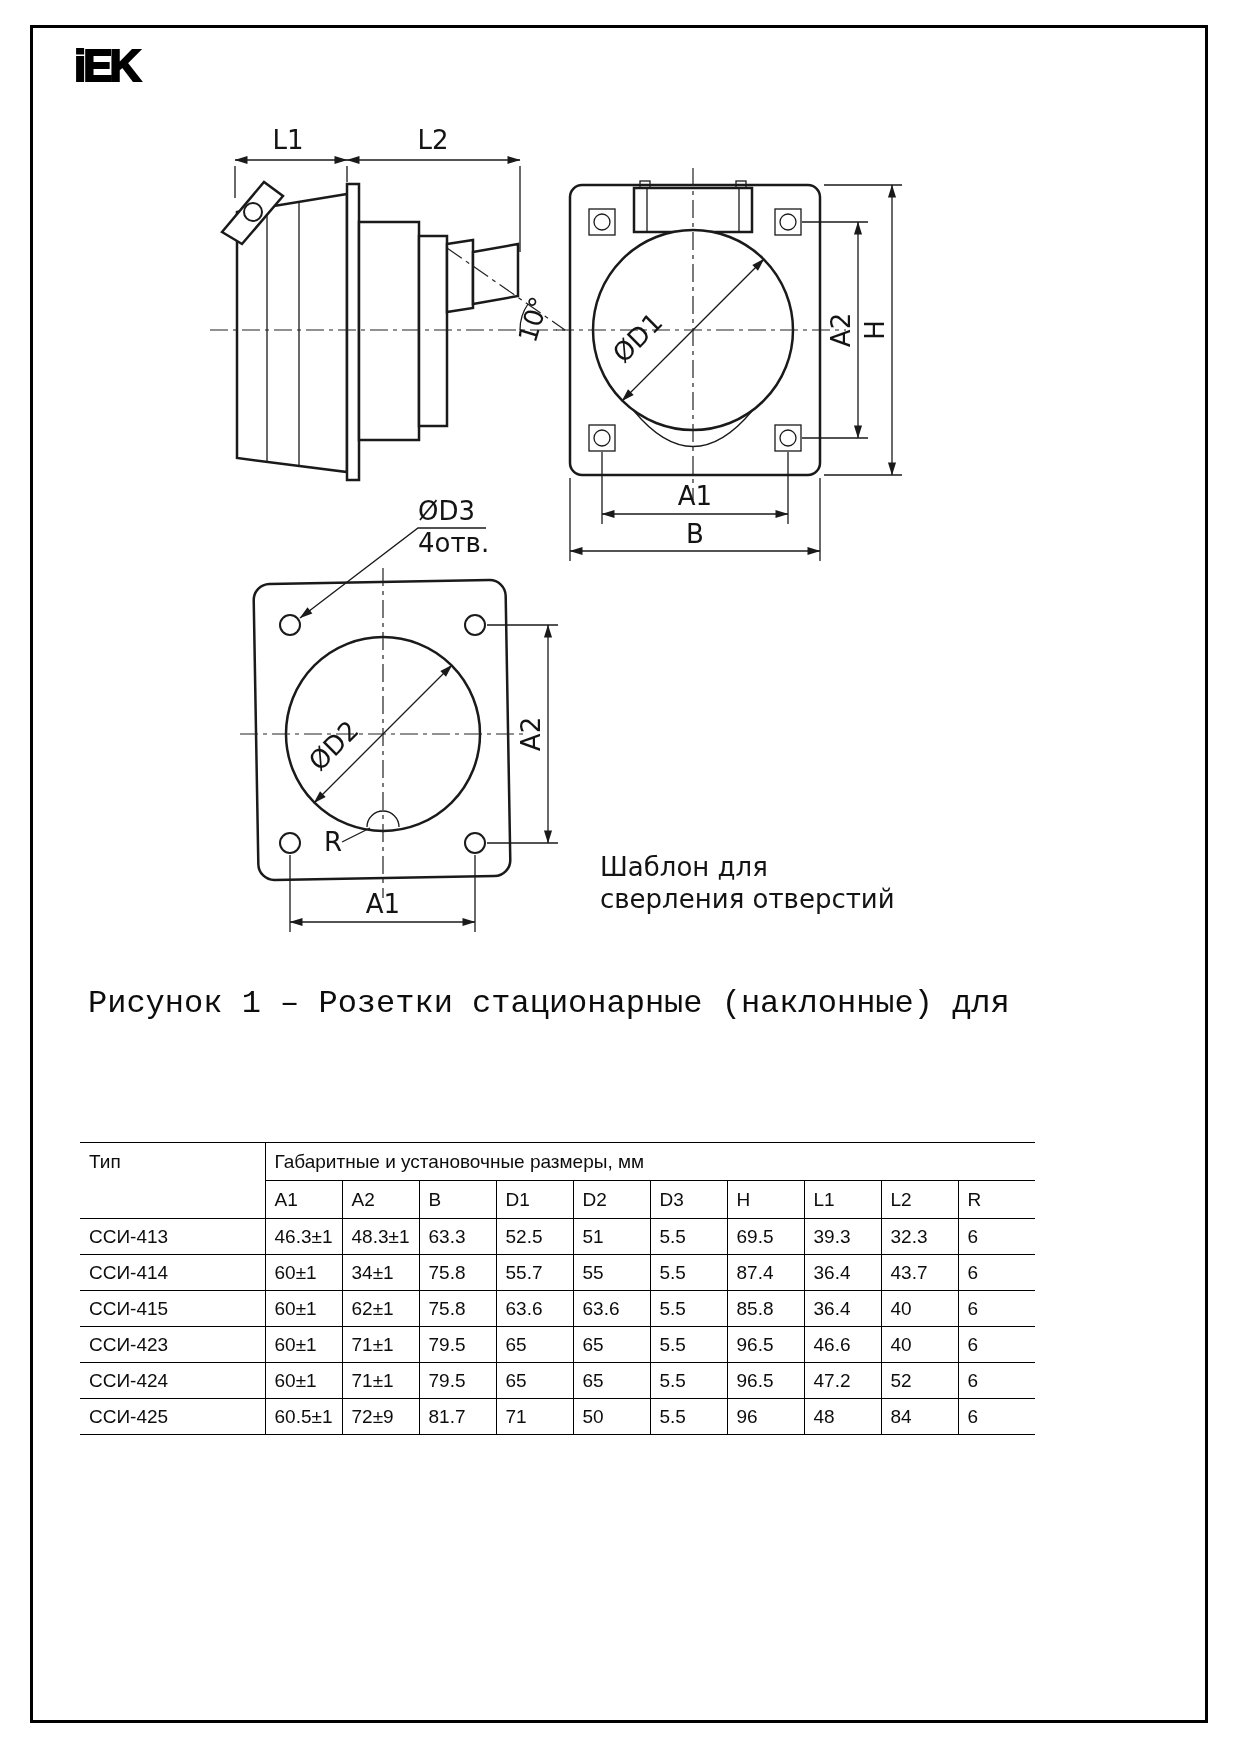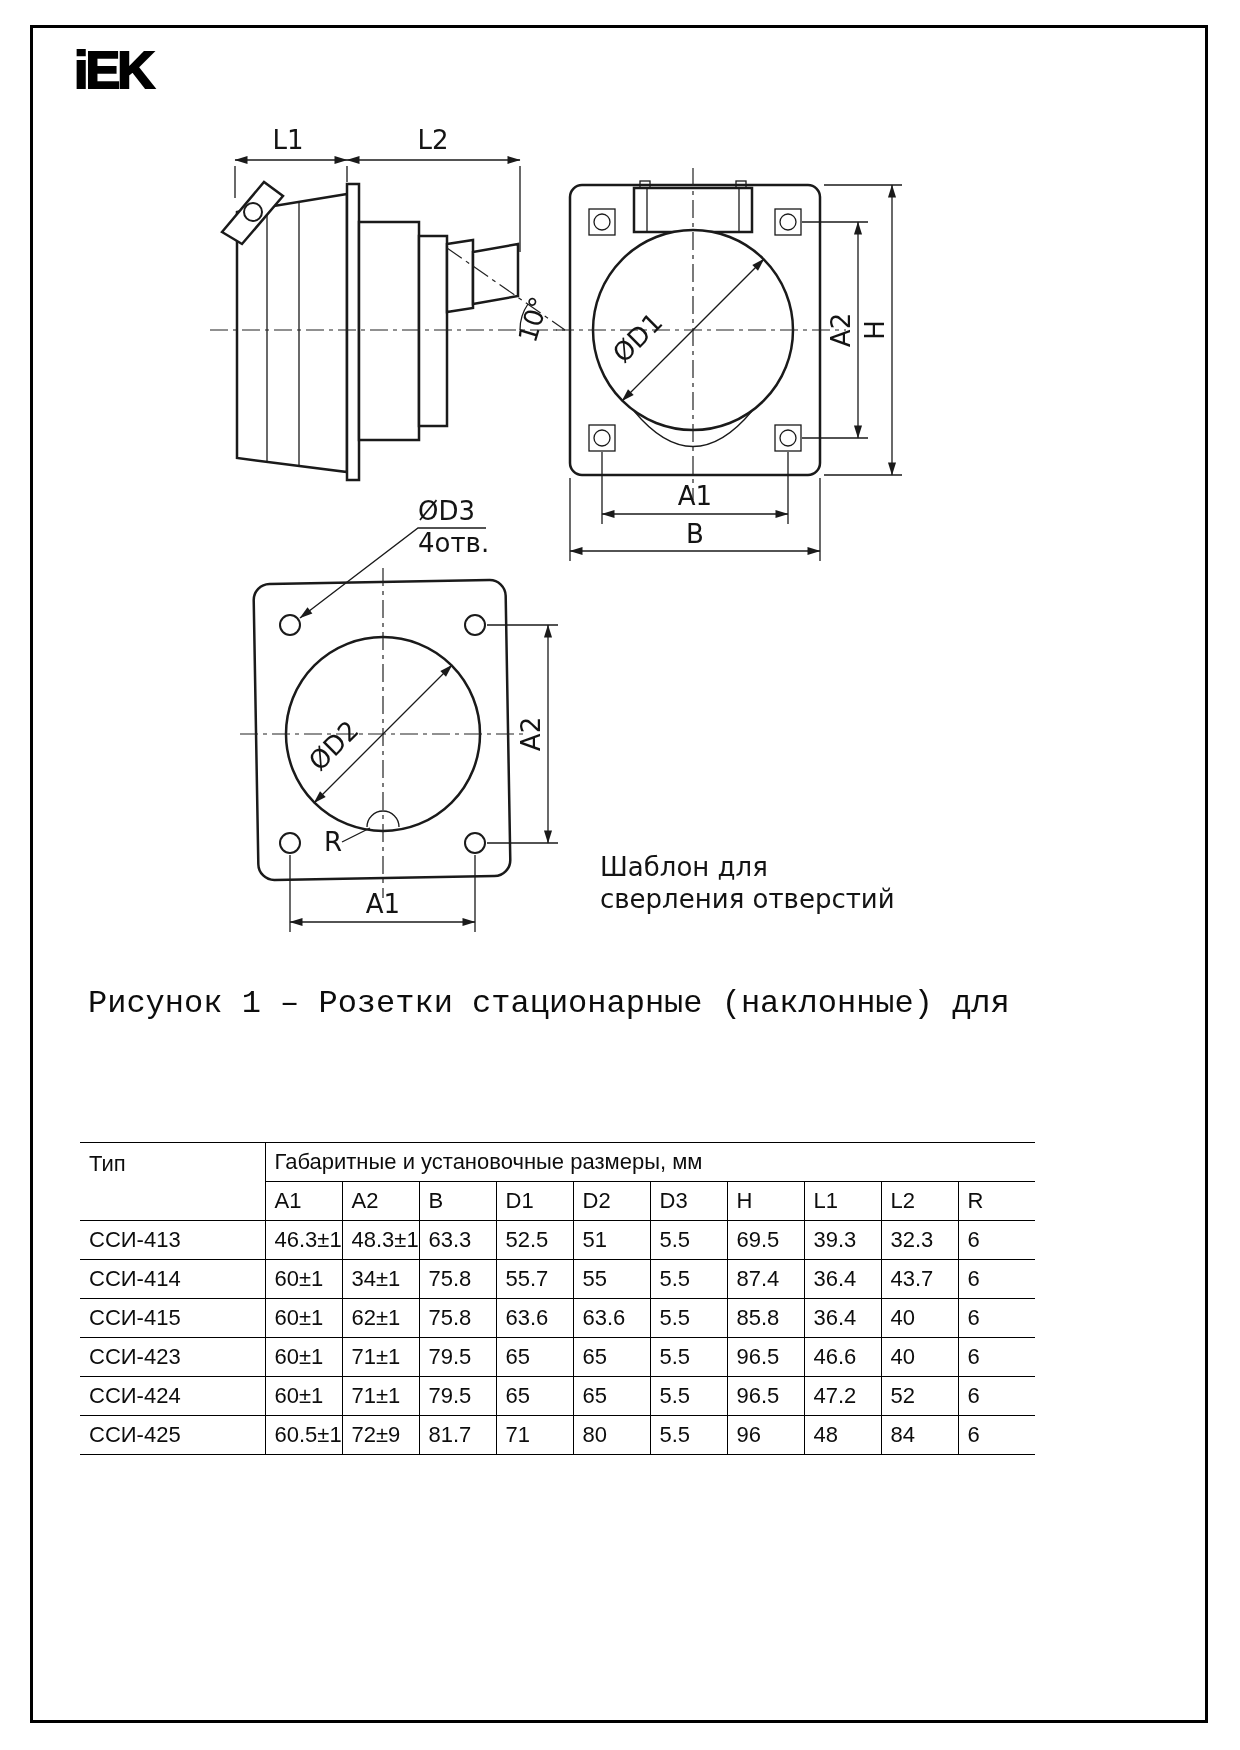--- a/index.html
+++ b/index.html
@@ -6,38 +6,38 @@
   body{
     width:1240px;height:1750px;position:relative;background:#fff;
     font-family:"Liberation Sans","DejaVu Sans",sans-serif;color:#111;
   }
   .frame{
     position:absolute;left:30px;top:25px;width:1178px;height:1698px;
     border:3px solid #000;box-sizing:border-box;background:#fff;
   }
   .logo{
     position:absolute;left:74px;top:44px;
-    font-size:52px;font-weight:bold;letter-spacing:-3px;color:#000;
+    font-size:44px;font-weight:bold;letter-spacing:-3px;color:#000;
     -webkit-text-stroke:2px #000;line-height:1;
   }
   .drawings{position:absolute;left:50px;top:120px;}
   .drawings text{font-family:"DejaVu Sans","Liberation Sans",sans-serif;font-size:26px;fill:#141414;}
   .drawings .note-text{font-size:26px;}
   .outline{fill:#fff;stroke:#1a1a1a;stroke-width:2.5;}
   .outline-thin{fill:#fff;stroke:#1a1a1a;stroke-width:2;}
   .thin{stroke:#1a1a1a;stroke-width:1.3;fill:none;}
   .dim{stroke:#1a1a1a;stroke-width:1.3;fill:none;}
   .center{stroke:#222;stroke-width:1.2;fill:none;stroke-dasharray:18 5 4 5;}
   .caption{
     position:absolute;left:88px;top:985px;font-size:32px;line-height:37px;color:#0d0d0d;font-family:Liberation Mono, monospace;
   }
   .spec-table{
     position:absolute;left:80px;top:1142px;width:955px;
     border-collapse:collapse;table-layout:fixed;
-    font-size:22px;color:#0d0d0d;
+    font-size:19px;color:#0d0d0d;
   }
   .spec-table th,.spec-table td{
     border:1px solid #000;font-weight:normal;text-align:left;
     padding:6px 8px 6px 9px;vertical-align:middle;white-space:nowrap;
     overflow:hidden;
   }
   .spec-table thead tr{height:38px;}
   .spec-table tbody tr{height:36px;}
   .spec-table th:first-child,.spec-table td:first-child{border-left:none;}
   .spec-table th:last-child,.spec-table td:last-child{border-right:none;}
@@ -285,21 +285,21 @@
         <td>47.2</td>
         <td>52</td>
         <td>6</td>
       </tr>
       <tr>
         <td>ССИ-425</td>
         <td>60.5±1</td>
         <td>72±9</td>
         <td>81.7</td>
         <td>71</td>
-        <td>80</td>
+        <td>50</td>
         <td>5.5</td>
         <td>96</td>
         <td>48</td>
         <td>84</td>
         <td>6</td>
       </tr>
     </tbody>
 </table>
 
 </body></html>

